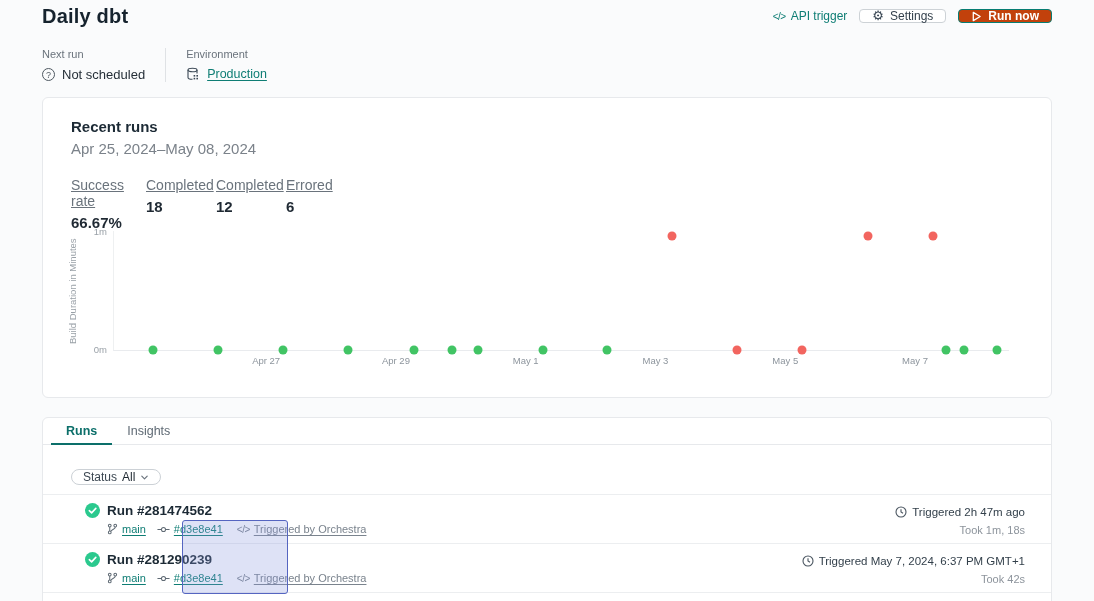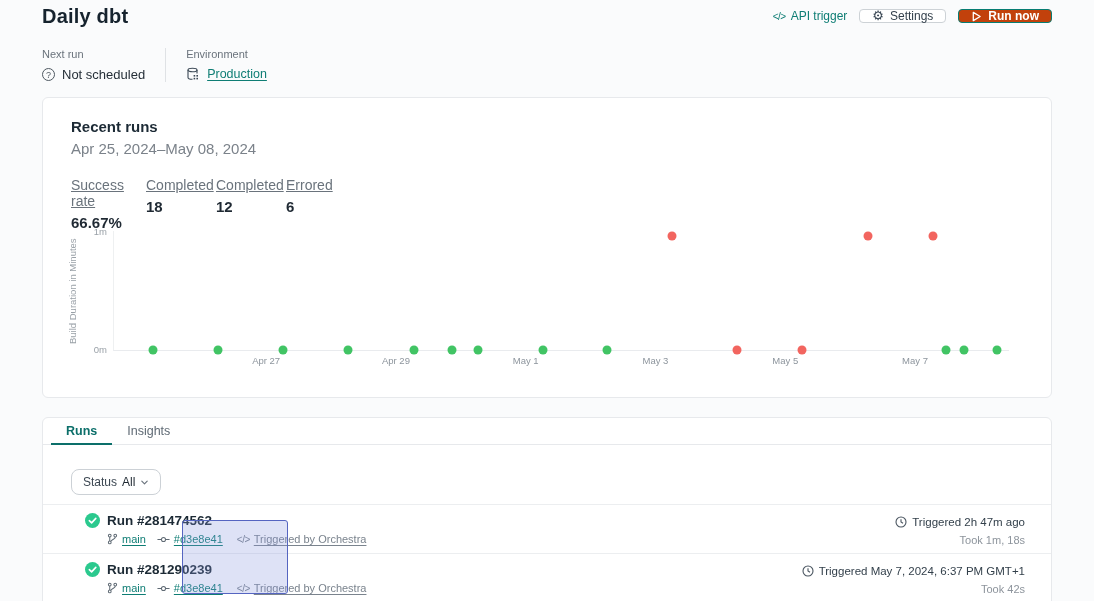--- a/index.html
+++ b/index.html
@@ -62,21 +62,21 @@
          transform:translate(-50%,50%); bottom:0; cursor:pointer; }
 
   
   .tabs { display:flex; align-items:stretch; height:27px; border-bottom:1px solid #e7e9ec;
           padding-left:8px; }
   .tab { display:flex; align-items:center; padding:0 15px; font-size:12.5px; color:#5f6a74;
          cursor:pointer; border-bottom:2px solid transparent; margin-bottom:-1px; }
   .tab.active { color:#0c6f6a; font-weight:700; border-bottom-color:#0c6f6a; }
 
   .status-filter { margin:24px 0 0 28px; display:inline-flex; align-items:center; gap:5px;
-                   height:26px; padding:0 11px; background:#fff; border:1px solid #ccd1d6;
+                   height:16px; padding:0 11px; background:#fff; border:1px solid #ccd1d6;
                    border-radius:8px; font-size:12px; font-family:inherit; cursor:pointer; }
   .status-filter .f-label { color:#3c4752; }
   .status-filter .f-value { color:#1d2730; }
   .filter-divider { height:1px; background:#eceef0; margin-top:9px; }
 
   .run-row { height:49px; padding:8px 26px 0 42px; display:flex;
              justify-content:space-between; border-bottom:1px solid #eceef0; }
   .run-title-line { display:flex; align-items:center; gap:7px; }
   .run-title { font-size:13.5px; font-weight:700; color:#1c2a35; }
   .run-sub { display:flex; align-items:center; margin:5px 0 0 22px; font-size:11px; }

